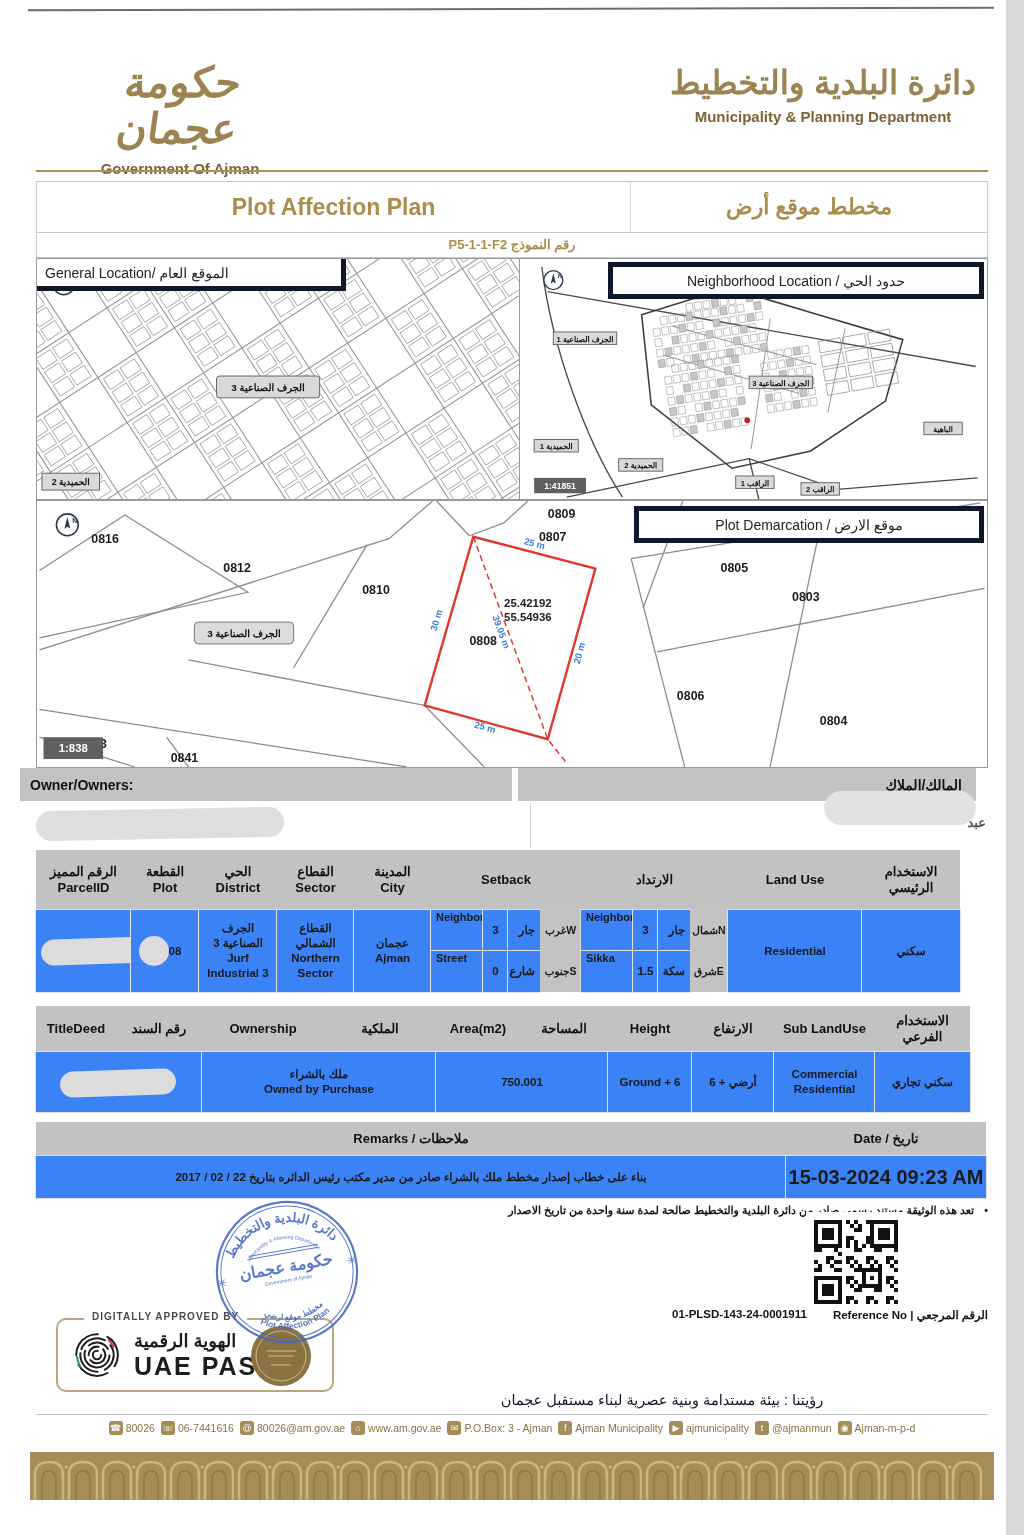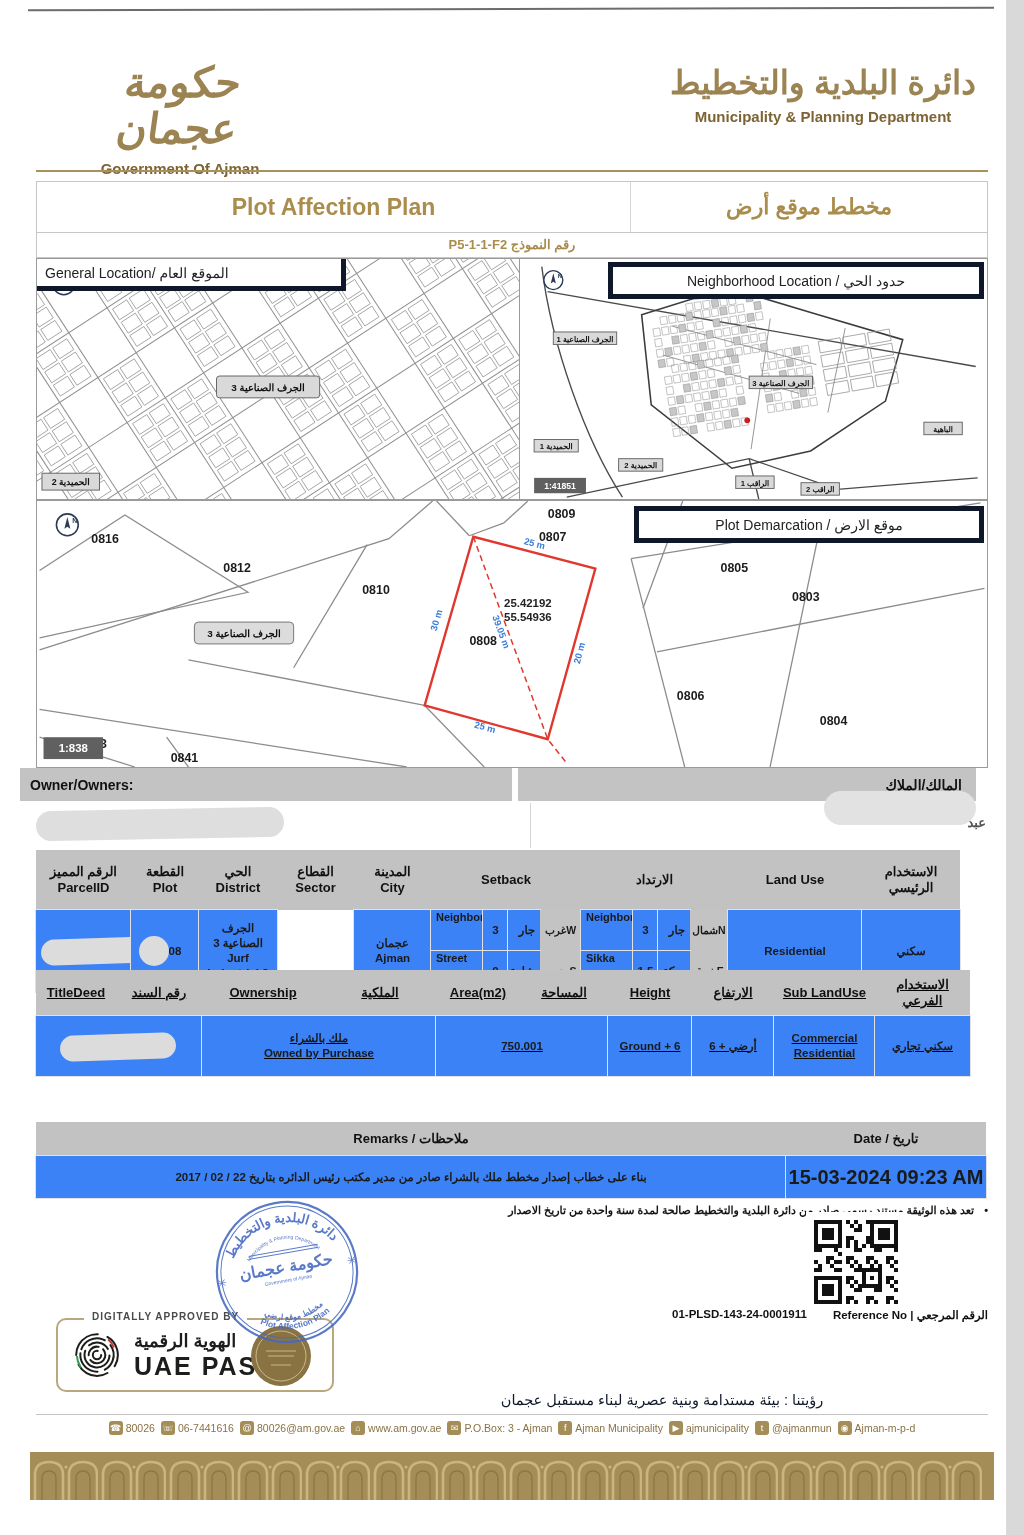--- a/index.html
+++ b/index.html
@@ -43,21 +43,21 @@
   
   .tbl{left:36px;width:952px;display:grid;gap:0;}
   .h{background:#c2c2c2;display:flex;flex-direction:column;align-items:center;justify-content:center;font-weight:bold;color:#111;text-align:center;line-height:1.2;font-size:13px;}
   .c{background:#3b82f6;display:flex;align-items:center;justify-content:center;font-weight:bold;font-size:11.5px;color:#1a1a1a;text-align:center;box-shadow:0 0 0 1px #e2e2e2;line-height:1.3;flex-direction:column;position:relative;}
   .c.row{flex-direction:row;}
   .c.al{align-items:flex-start;padding-left:5px;font-size:11px;}
   .c.al{flex-direction:row;justify-content:flex-start;}
   .c.ar-end{flex-direction:row;justify-content:flex-end;padding-right:5px;}
   .c.grayc{background:#c3c3c3;box-shadow:none;font-size:10.5px;flex-direction:row;}
   .t1{top:850px;grid-template-columns:95px 68px 78px 77px 77px 52px 25px 32px 41px 52px 25px 32px 38px 134px 98px;grid-template-rows:60px 41px 41px;}
-  .t2{top:970px;grid-template-columns:80px 86px 122px 112px 84px 88px 84px 82px 101px 95px;grid-template-rows:46px 60px;text-decoration:underline;}
+  .t2{top:1006px;grid-template-columns:80px 86px 122px 112px 84px 88px 84px 82px 101px 95px;grid-template-rows:46px 60px;}
   .t3{top:1122px;grid-template-columns:750px 200px;grid-template-rows:34px 42px;}
   .t3 .date-val{font-size:20px;}
   .note{left:36px;top:1204px;width:952px;display:flex;gap:10px;justify-content:flex-start;font-size:11px;font-weight:bold;color:#151515;}
   
   .stamp{left:172px;top:1192px;z-index:8;}
   .qr{left:806px;top:1212px;}
   .refrow{left:520px;top:1308px;width:468px;display:flex;justify-content:flex-end;gap:26px;font-size:11.5px;font-weight:bold;color:#111;}
   .uaebox{left:56px;top:1318px;width:278px;height:74px;border:2px solid #b9a77e;border-radius:10px;display:flex;align-items:center;gap:12px;padding-left:14px;box-sizing:border-box;background:#fff;z-index:4;}
   .uae-legend{position:absolute;top:-9px;left:26px;background:#fff;padding:0 8px;font-size:10px;font-weight:bold;letter-spacing:1px;color:#4a4a4a;}
   .uae-text .uae-ar{font-size:18px;font-weight:bold;color:#1d1d1b;text-align:left;}
@@ -967,20 +967,24 @@
       <div class="blob" style="left:5px;top:28px;width:118px;height:26px;transform:rotate(-2deg);background:#dcdcdc;"></div>
     </div>
     <div class="c row" style="grid-area:2/2/4/3">
       <div class="blob" style="left:8px;top:26px;width:30px;height:30px;border-radius:50%;background:#dcdcdc;"></div>
       <span style="margin-left:20px;">08</span>
     </div>
     <div class="c" style="grid-area:2/3/4/4;padding:0 4px;">
         <span dir="rtl">الجرف الصناعية 3</span>
         <span>Jurf Industrial 3</span>
       </div>
+    <div class="c" style="grid-area:2/4/4/5;padding:0 4px;">
+        <span dir="rtl">القطاع الشمالي</span>
+        <span>Northern Sector</span>
+      </div>
     <div class="c" style="grid-area:2/5/4/6">
         <span dir="rtl">عجمان</span>
         <span>Ajman</span>
       </div>
 
     <div class="c al" style="grid-area:2/6">Neighbor</div>
     <div class="c row" style="grid-area:2/7">3</div>
     <div class="c ar-end" style="grid-area:2/8">جار</div>
     <div class="c grayc" style="grid-area:2/9">غربW</div>
     <div class="c al" style="grid-area:3/6">Street</div>

